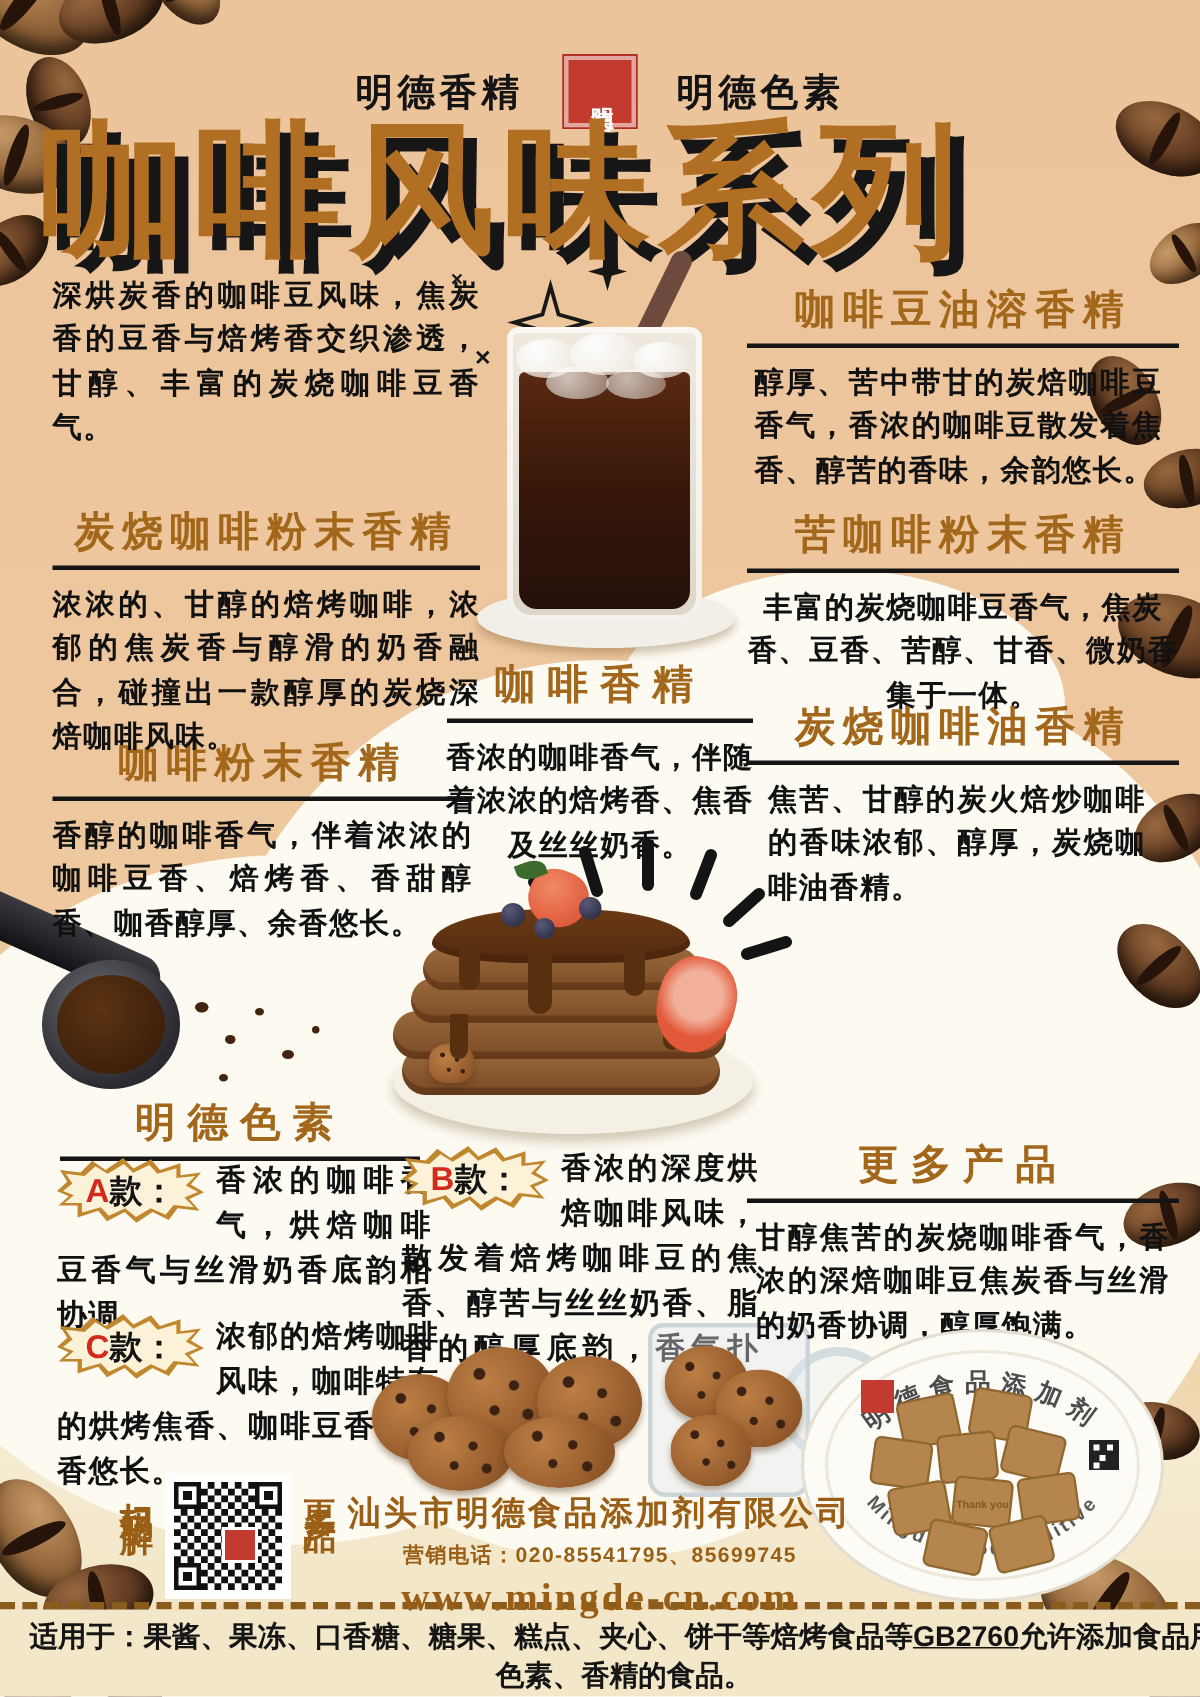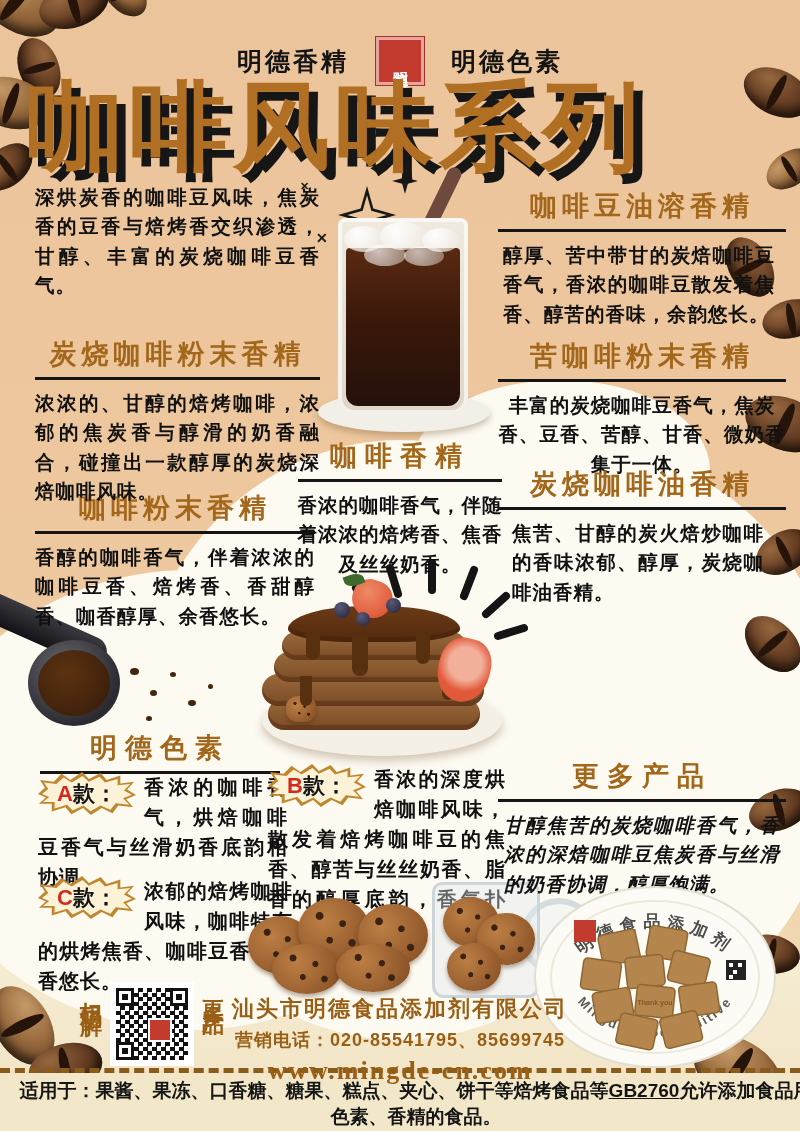--- a/index.html
+++ b/index.html
@@ -81,21 +81,21 @@
   .pf-basket{position:absolute;left:28px;top:640px;width:92px;height:86px;border-radius:50%;z-index:6;
      background:radial-gradient(circle at 40% 35%, #6b6b72, #2a2a30 70%);}
   .pf-coffee{position:absolute;left:10px;top:10px;width:72px;height:66px;border-radius:50%;
      background:radial-gradient(circle at 40% 35%, #5c3312, #331a08);}
   .grain{position:absolute;border-radius:50%;background:#42250e;z-index:6;}
   
   .rays{position:absolute;left:328px;top:560px;z-index:6;}
   
   .company{position:absolute;left:200px;top:994px;width:400px;text-align:center;z-index:6;color:#9a5f16;}
   .company .l1{font-size:22px;font-weight:800;letter-spacing:2px;}
-  .company .l2{font-size:18px;font-weight:800;letter-spacing:1px;margin-top:4px;}
+  .company .l2{font-size:14px;font-weight:800;letter-spacing:1px;margin-top:4px;}
   .company .l3{font-family:"Liberation Serif", serif;font-size:26px;font-weight:700;letter-spacing:2px;margin-top:4px;}
   .qrlabel{position:absolute;z-index:6;writing-mode:vertical-rl;font-size:22px;font-weight:900;color:#9a5f16;letter-spacing:5px;}
   .qrbox{position:absolute;left:110px;top:982px;width:84px;height:84px;background:#fff;z-index:6;padding:6px;box-sizing:border-box;}
   .qrpat{position:relative;width:100%;height:100%;
      background:conic-gradient(#111 25%, transparent 0 50%, #111 0 75%, transparent 0);
      background-size:9px 9px;}
   .finder{position:absolute;width:18px;height:18px;background:#fff;border:3px solid #111;box-sizing:border-box;}
   .finder::after{content:"";position:absolute;inset:3px;background:#111;}
   .qrseal{position:absolute;left:32px;top:30px;width:20px;height:20px;background:#c23b2e;border:2px solid #fff;}
   .dashline{position:absolute;left:0;top:1068px;width:800px;border-top:5px dashed #8a5c1c;z-index:4;}
@@ -277,21 +277,21 @@
   <div class="sec" style="left:498px;top:338px;width:288px;">
     <div class="h">苦咖啡粉末香精</div>
     <div class="bodytxt center">丰富的炭烧咖啡豆香气，焦炭香、豆香、苦醇、甘香、微奶香集于一体。</div>
   </div>
   <div class="sec" style="left:498px;top:466px;width:288px;">
     <div class="h">炭烧咖啡油香精</div>
     <div class="bodytxt" style="width:252px;margin-left:14px;">焦苦、甘醇的炭火焙炒咖啡的香味浓郁、醇厚，炭烧咖啡油香精。</div>
   </div>
   <div class="sec" style="left:498px;top:758px;width:288px;">
     <div class="h" style="letter-spacing:8px;">更多产品</div>
-    <div class="bodytxt" style="width:276px;margin-left:6px;font-style:italic;">甘醇焦苦的炭烧咖啡香气，香浓的深焙咖啡豆焦炭香与丝滑的奶香协调，醇厚饱满。</div>
+    <div class="bodytxt" style="width:276px;margin-left:6px;">甘醇焦苦的炭烧咖啡香气，香浓的深焙咖啡豆焦炭香与丝滑的奶香协调，醇厚饱满。</div>
   </div>
 
   <svg width="250" height="185" viewBox="0 0 250 185" style="position:absolute;left:530px;top:884px;z-index:6;">
     <defs>
       <path id="arcT" d="M 28 112 A 98 80 0 0 1 222 112"></path>
       <path id="arcB" d="M 36 96 A 92 76 0 0 0 214 96"></path>
     </defs>
     <ellipse cx="125" cy="93" rx="120" ry="90" fill="#fcfbf6" stroke="#e4ded0" stroke-width="2"></ellipse>
     <ellipse cx="125" cy="93" rx="104" ry="76" fill="none" stroke="#eee8da" stroke-width="2"></ellipse>
     <text font-size="17" font-weight="700" fill="#4c4c4c" letter-spacing="6"><textPath href="#arcT" startOffset="50%" text-anchor="middle">明德食品添加剂</textPath></text>

